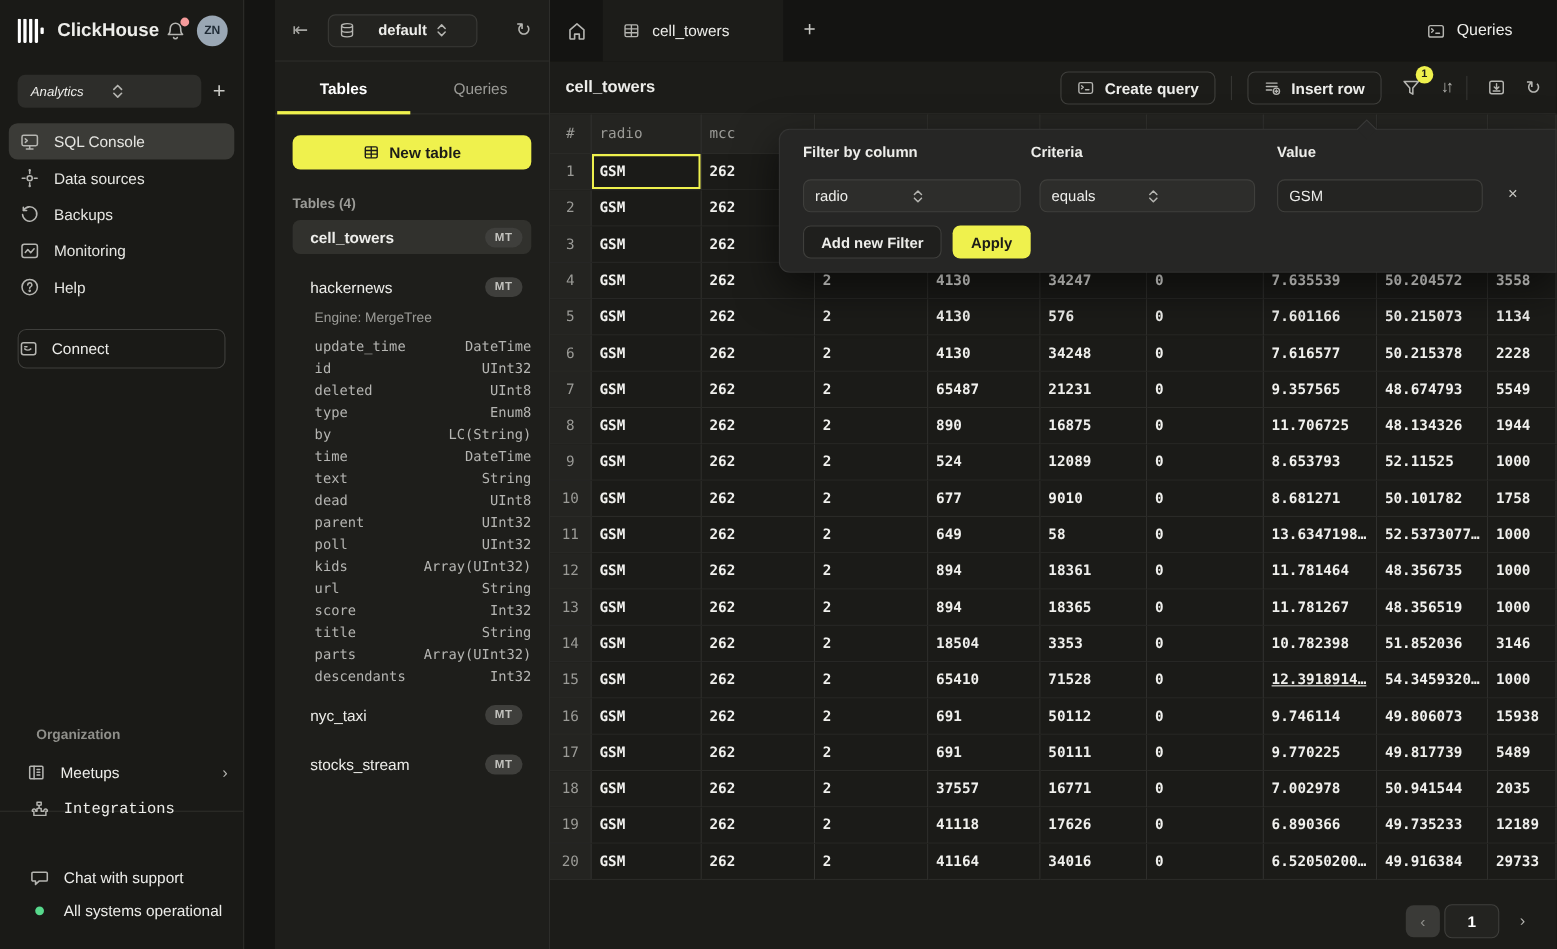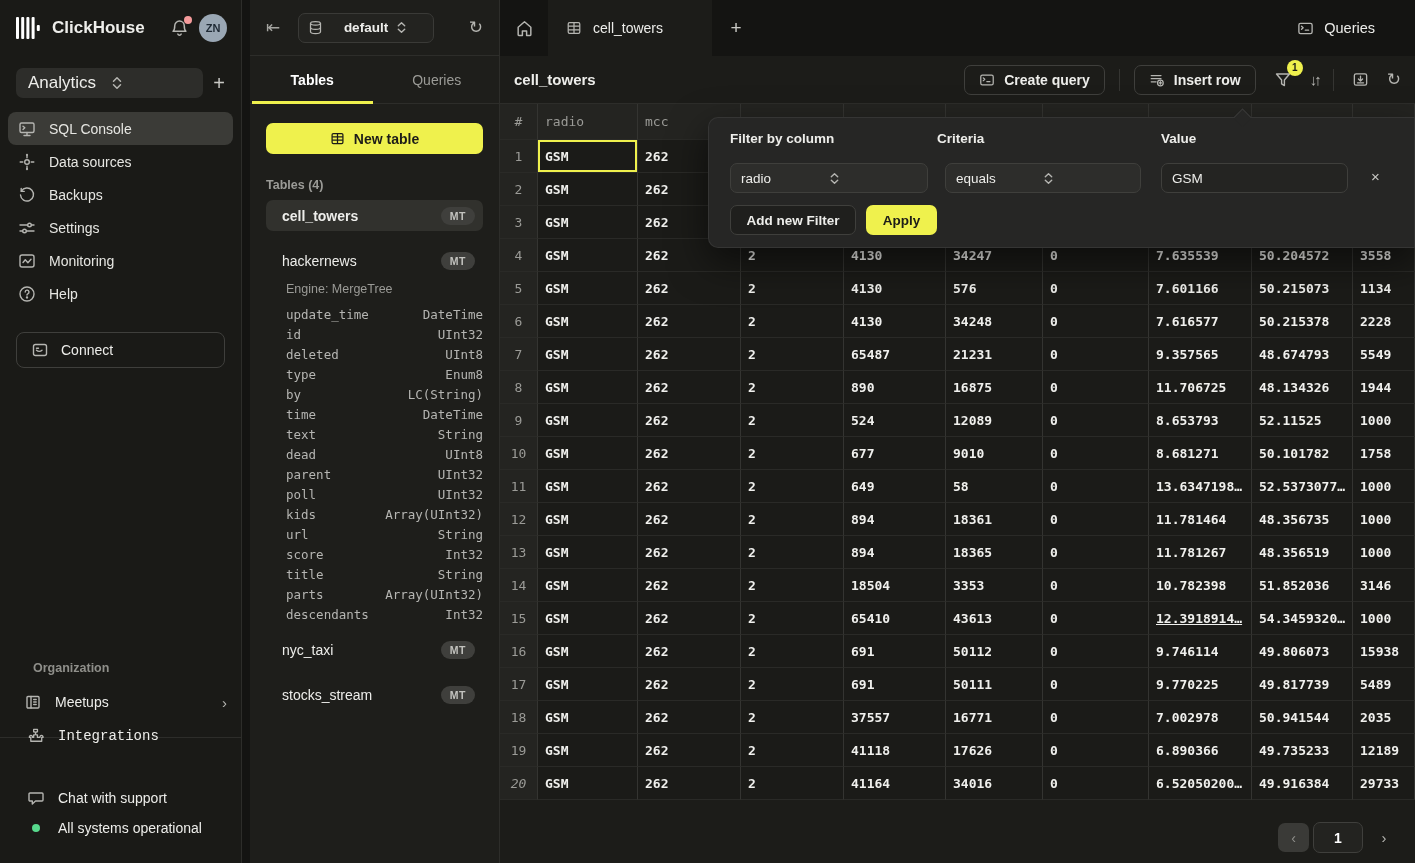--- a/index.html
+++ b/index.html
@@ -3,43 +3,43 @@
 <meta charset="utf-8">
 <style>
   * { margin:0; padding:0; box-sizing:border-box; }
   html,body { width:1415px; height:863px; overflow:hidden; background:#141412;
     font-family:"Liberation Sans", sans-serif; color:#ededea; }
   .mono { font-family:"DejaVu Sans Mono", monospace; }
   svg { display:block; }
   .ic { color:#b5b5b1; flex:0 0 auto; }
 
   
-  .sidebar { position:absolute; left:0; top:0; width:242px; height:863px;
+  .sidebar { position:absolute; left:0; top:0; width:222px; height:863px;
     background:#1a1a17; border-right:1px solid #2d2d2a; }
   .sb-head { display:flex; align-items:center; height:56px; padding:0 14px 0 16px; }
   .brand-name { font-size:17px; font-weight:bold; margin-left:10px; flex:1; }
   .bell-wrap { position:relative; margin-right:10px; cursor:pointer; }
   .bell-dot { position:absolute; top:-3px; right:-3px; width:8px; height:8px;
     border-radius:50%; background:#f59b9b; }
   .avatar { width:28px; height:28px; border-radius:50%; background:#9aa7b4;
     color:#1f2a35; font-size:11px; font-weight:bold; display:flex;
     align-items:center; justify-content:center; cursor:pointer; }
   .ws-row { display:flex; align-items:center; padding:12px 16px 14px; gap:10px; }
   .ws-select { flex:1; height:30px; background:#2d2d2a; border-radius:7px;
-    display:flex; align-items:center; padding:0 10px 0 12px; font-size:17px; cursor:pointer; }
+    display:flex; align-items:center; padding:0 10px 0 12px; font-size:12px; cursor:pointer;font-style:italic; }
   .ws-select span { flex:1; }
   .plus-btn { color:#c9c9c5; font-size:20px; line-height:1; cursor:pointer; }
   .nav { padding:0 8px; }
   .nav-item { display:flex; align-items:center; height:33px; padding:0 10px;
     border-radius:8px; font-size:14px; gap:13px; cursor:pointer; color:#e6e6e2; }
   .nav-item.active { background:#3b3b37; }
   .badge-beta { background:#2f4166; color:#bdd3f5; font-size:11px; font-weight:bold;
     padding:3px 10px; border-radius:10px; margin-left:4px; }
   .connect-btn { margin:22px 16px 0; height:36px; border:1px solid #3f3f3c;
-    border-radius:8px; display:flex; align-items:center; gap:12px; padding:0 14px;
+    border-radius:8px; display:flex; align-items:center; gap:12px; padding:0 0;
     font-size:14px; cursor:pointer; }
   .org-label { position:absolute; left:33px; top:661px; font-size:12.5px;
     color:#8f8f8a; font-weight:bold; }
   .org-item { position:absolute; left:24px; right:14px; top:687px; height:30px;
     display:flex; align-items:center; gap:13px; font-size:14px; cursor:pointer; }
   .org-item .chev { margin-left:auto; color:#b5b5b1; font-size:15px; }
   .sb-divider { position:absolute; left:0; right:0; top:737px; height:1px; background:#2d2d2a; }
   .sb-foot-item { position:absolute; left:27px; display:flex; align-items:center;
     gap:13px; font-size:14px; cursor:pointer; }
   .green-dot { width:8px; height:8px; border-radius:50%; background:#57d98c; margin:0 5px; }
@@ -220,30 +220,20 @@
       <span>
         <svg class="ic" width="18" height="18" viewBox="0 0 18 18" fill="none" stroke="currentColor" stroke-width="1.4" stroke-linecap="round" stroke-linejoin="round">
           <path d="M3.4 5.2A6.5 6.5 0 1 1 2.5 9"></path>
             <path d="M3.2 2.4v3h3"></path>
         </svg>
       </span>
       <span>Backups</span>
     </div>
     <div class="nav-item">
       <span>
-        <svg class="ic" width="18" height="18" viewBox="0 0 18 18" fill="none" stroke="currentColor" stroke-width="1.4" stroke-linecap="round">
-          <path d="M2 6h14M2 12h14"></path>
-            <circle cx="11.5" cy="6" r="1.8" fill="#1a1a17"></circle>
-            <circle cx="6.5" cy="12" r="1.8" fill="#1a1a17"></circle>
-        </svg>
-      </span>
-      <span>Settings</span>
-    </div>
-    <div class="nav-item">
-      <span>
         <svg class="ic" width="18" height="18" viewBox="0 0 18 18" fill="none" stroke="currentColor" stroke-width="1.4" stroke-linecap="round" stroke-linejoin="round">
           <rect x="2" y="3" width="14" height="12" rx="2"></rect>
             <path d="M5 10.5 7.3 7.8l2.6 3 3.1-3.6"></path>
         </svg>
       </span>
       <span>Monitoring</span>
     </div>
     <div class="nav-item">
       <span>
         <svg class="ic" width="18" height="18" viewBox="0 0 18 18" fill="none" stroke="currentColor" stroke-width="1.4" stroke-linecap="round">
@@ -681,21 +671,21 @@
         <div class="g-cell" style="width: 103px;">10.782398</div>
         <div class="g-cell" style="width: 101px;">51.852036</div>
         <div class="g-cell" style="width: 62px;">3146</div>
       </div>
       <div class="g-row">
         <div class="g-cell rownum" style="width: 38px;">15</div>
         <div class="g-cell" style="width: 100px;">GSM</div>
         <div class="g-cell" style="width: 103px;">262</div>
         <div class="g-cell" style="width: 103px;">2</div>
         <div class="g-cell" style="width: 102px;">65410</div>
-        <div class="g-cell" style="width: 97px;">43613</div>
+        <div class="g-cell" style="width: 97px;">71528</div>
         <div class="g-cell" style="width: 106px;">0</div>
         <div class="g-cell" style="width: 103px; text-decoration: underline;">12.3918914…</div>
         <div class="g-cell" style="width: 101px;">54.3459320…</div>
         <div class="g-cell" style="width: 62px;">1000</div>
       </div>
       <div class="g-row">
         <div class="g-cell rownum" style="width: 38px;">16</div>
         <div class="g-cell" style="width: 100px;">GSM</div>
         <div class="g-cell" style="width: 103px;">262</div>
         <div class="g-cell" style="width: 103px;">2</div>
@@ -736,21 +726,21 @@
         <div class="g-cell" style="width: 103px;">262</div>
         <div class="g-cell" style="width: 103px;">2</div>
         <div class="g-cell" style="width: 102px;">41118</div>
         <div class="g-cell" style="width: 97px;">17626</div>
         <div class="g-cell" style="width: 106px;">0</div>
         <div class="g-cell" style="width: 103px;">6.890366</div>
         <div class="g-cell" style="width: 101px;">49.735233</div>
         <div class="g-cell" style="width: 62px;">12189</div>
       </div>
       <div class="g-row">
-        <div class="g-cell rownum" style="width: 38px; font-style: italic;">20</div>
+        <div class="g-cell rownum" style="width: 38px;">20</div>
         <div class="g-cell" style="width: 100px;">GSM</div>
         <div class="g-cell" style="width: 103px;">262</div>
         <div class="g-cell" style="width: 103px;">2</div>
         <div class="g-cell" style="width: 102px;">41164</div>
         <div class="g-cell" style="width: 97px;">34016</div>
         <div class="g-cell" style="width: 106px;">0</div>
         <div class="g-cell" style="width: 103px;">6.52050200…</div>
         <div class="g-cell" style="width: 101px;">49.916384</div>
         <div class="g-cell" style="width: 62px;">29733</div>
       </div>

